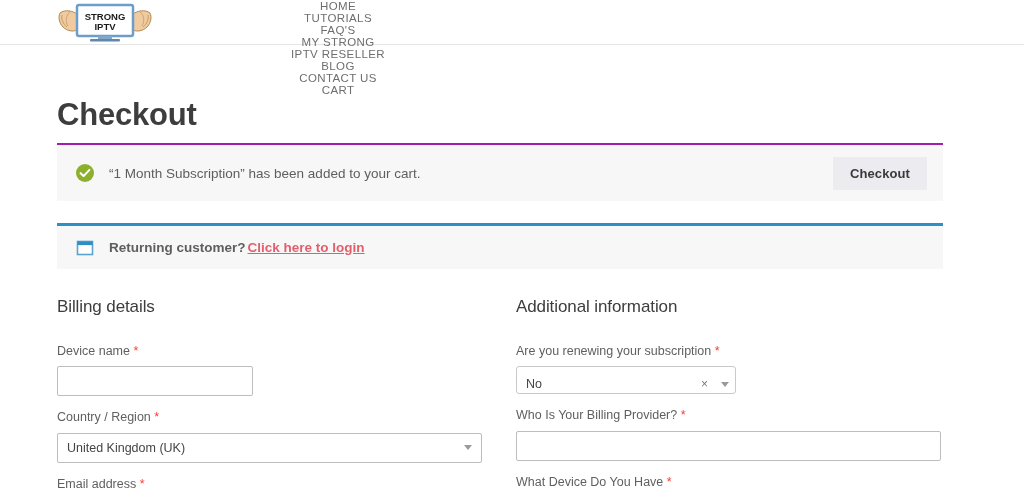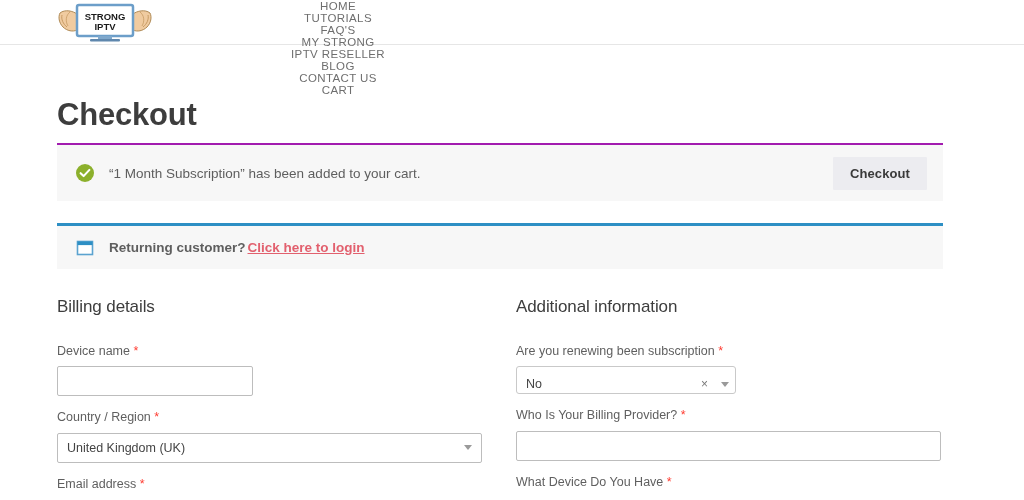--- a/index.html
+++ b/index.html
@@ -303,21 +303,21 @@
 
     </div>
 
   </div>
 
   <div class="col col-right">
     <h2 class="col-heading">Additional information</h2>
 
     <div class="field">
       <label class="field-label">
-        <span>Are you renewing been subscription</span>
+        <span>Are you renewing your subscription</span>
         <span class="req">*</span>
       </label>
       <div class="select2">
         <span class="sel-value">No</span>
         <span class="clear-x">×</span>
         <span class="caret"></span>
       </div>
     </div>
 
     <div class="field">

